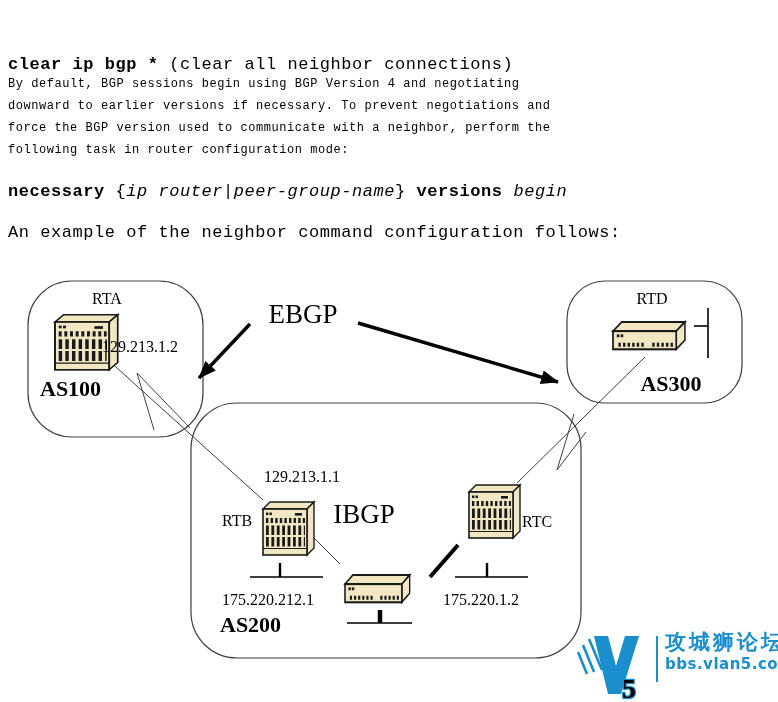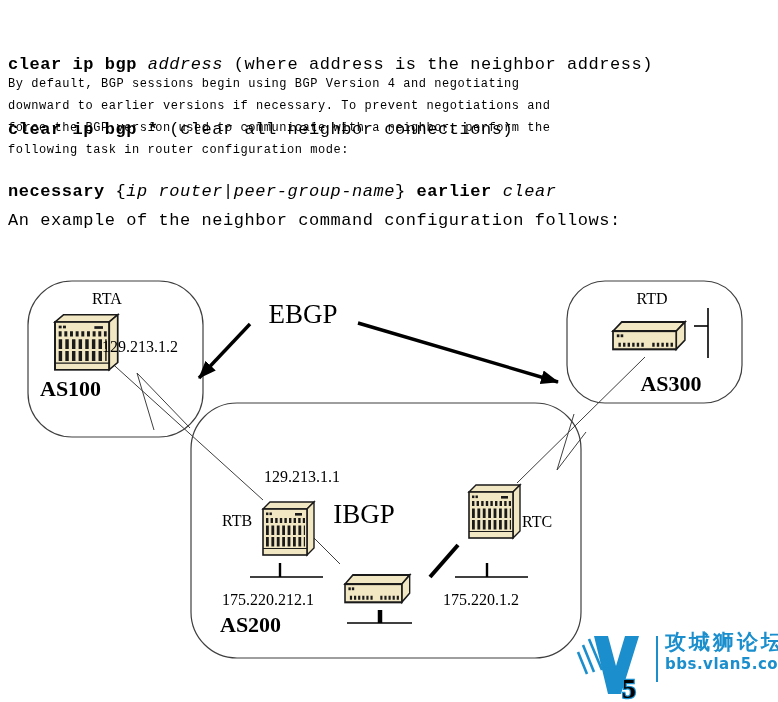--- a/index.html
+++ b/index.html
@@ -22,32 +22,31 @@
   .wm-col{display:flex;flex-direction:column;}
   .wm-cn{font-family:"DejaVu Sans","Liberation Sans",sans-serif;font-weight:bold;font-size:21px;letter-spacing:3px;line-height:25px;}
   .wm-url{font-family:"DejaVu Sans","Liberation Sans",sans-serif;font-weight:bold;font-size:15px;line-height:18px;letter-spacing:0.5px;}
 </style>
 </head>
 <body>
 
 <div id="page">
 
   <div class="abs mono" style="left:8px;top:11px;">
-    <div><span class="b">clear ip bgp</span><span class="i"> address</span><span> (where address is the neighbor address)</span></div>
     <div><span class="b">clear ip bgp *</span><span> (clear all neighbor connections)</span></div>
   </div>
 
   <div class="abs para" style="left:8px;top:73px;width:770px;">By default, BGP sessions begin using BGP Version 4 and negotiating
 downward to earlier versions if necessary. To prevent negotiations and
 force the BGP version used to communicate with a neighbor, perform the
 following task in router configuration mode:</div>
 
-  <div class="abs mono" style="left:8px;top:181px;"><span class="b">necessary</span><span> {</span><span class="i">ip router</span><span>|</span><span class="i">peer-group-name</span><span>} </span><span class="b">earlier</span><span class="i"> clear</span></div>
+  <div class="abs mono" style="left:8px;top:181px;"><span class="b">necessary</span><span> {</span><span class="i">ip router</span><span>|</span><span class="i">peer-group-name</span><span>} </span><span class="b">versions</span><span class="i"> begin</span></div>
 
-  <div class="abs mono" style="left:8px;top:210px;text-align:center;">An example of the neighbor command configuration follows:</div>
+  <div class="abs mono" style="left:8px;top:222px;text-align:center;">An example of the neighbor command configuration follows:</div>
 
   <svg class="abs" style="left:0;top:257px;" width="778" height="445" viewBox="0 0 778 445">
     <defs>
       <marker id="ah" markerUnits="userSpaceOnUse" markerWidth="20" markerHeight="16" refX="17" refY="7" orient="auto">
         <path d="M0,0 L18,7 L0,14 Z" fill="#000"></path>
       </marker>
 
       <g id="tallRouter">
         <path d="M0,0 L7,-7 L51,-7 L44,0 Z" fill="#f2e7c3" stroke="#1a1a1a" stroke-width="1.4"></path>
         <path d="M44,0 L51,-7 L51,39 L44,46 Z" fill="#f2e7c3" stroke="#1a1a1a" stroke-width="1.4"></path>

